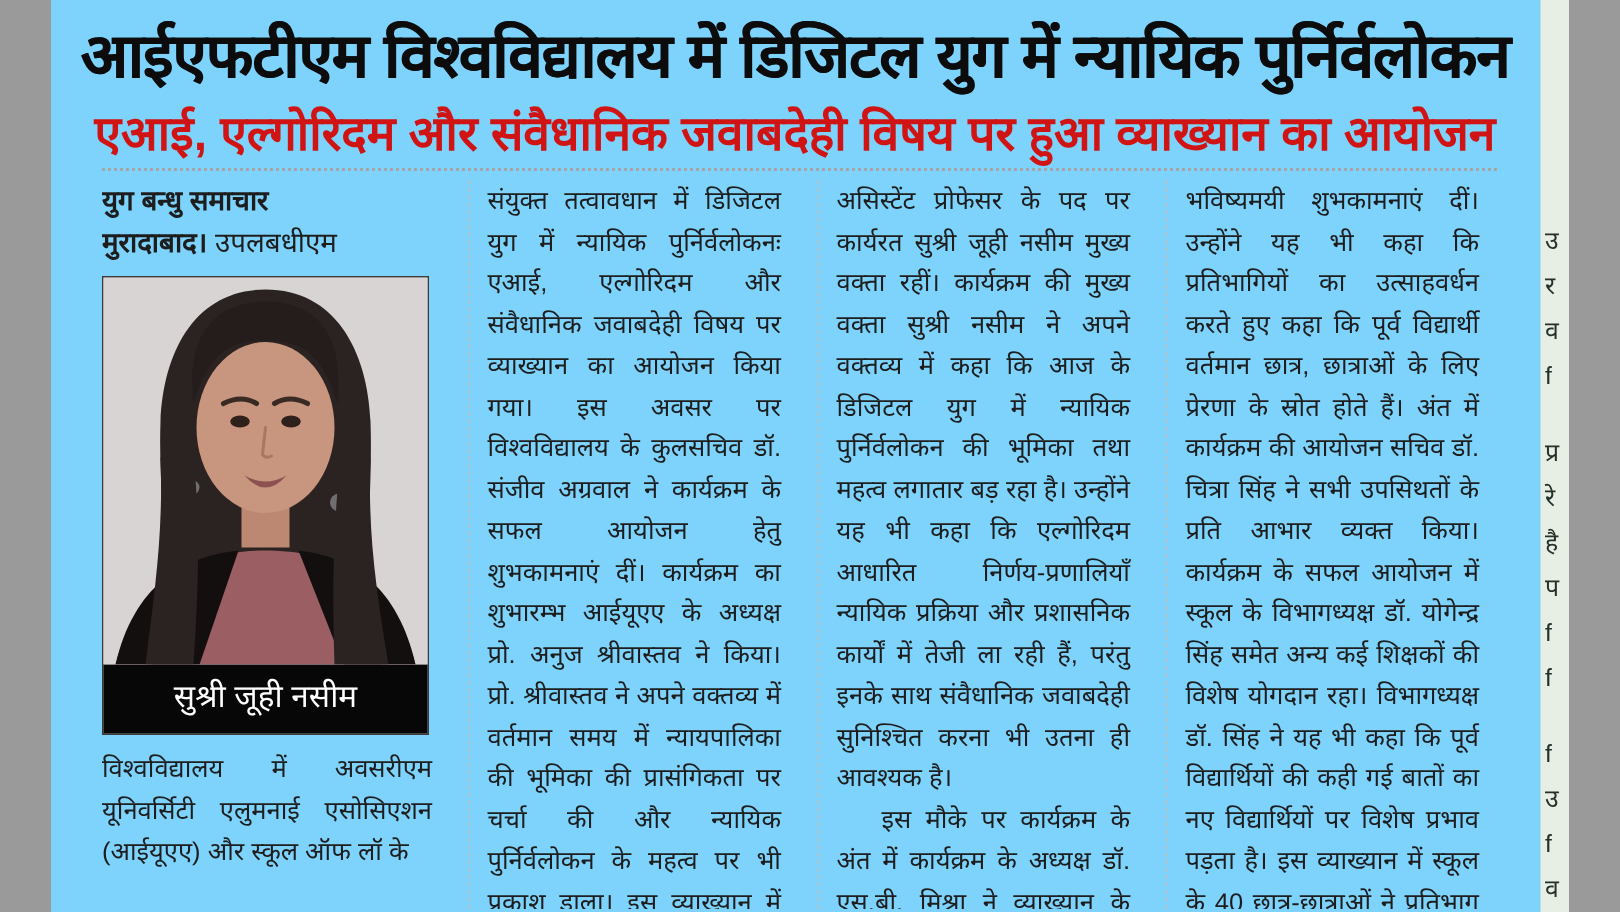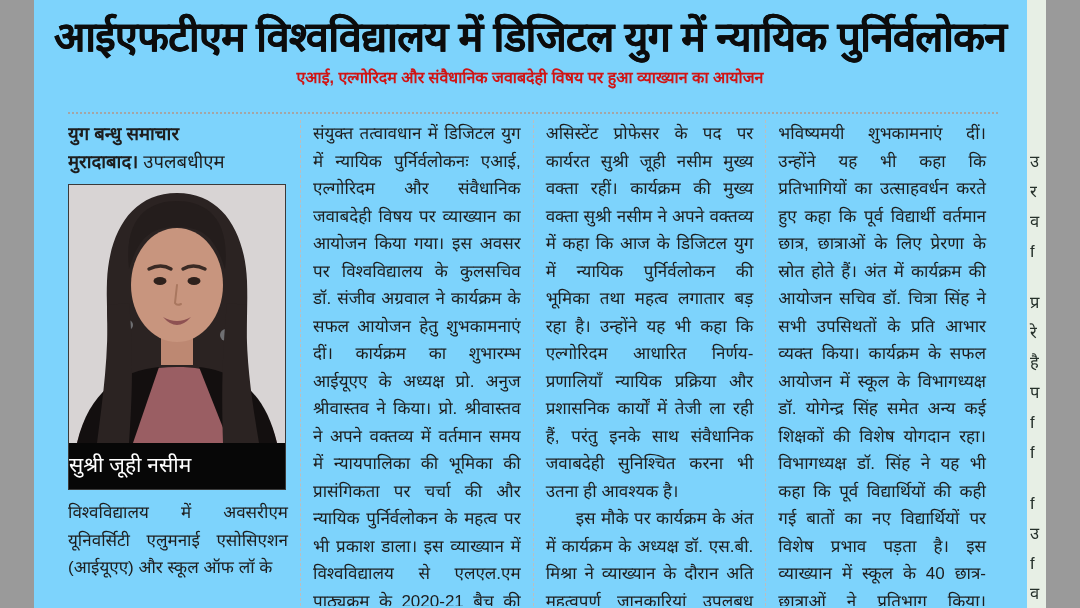--- a/index.html
+++ b/index.html
@@ -10,43 +10,43 @@
     color:#1d1d1d;
   }
   
   .masthead { position:absolute; top:0; left:0; right:20px; text-align:center; padding-top:14px; }
   .headline {
     font-size:41px; font-weight:800; color:#0c0c0c; line-height:1.15;
     white-space:nowrap; letter-spacing:-0.5px;
     text-shadow:0.6px 0 #0c0c0c;
   }
   .subheadline {
-    font-size:16px; font-weight:700; color:#d01414; margin-top:5px;
+    font-size:32px; font-weight:700; color:#d01414; margin-top:5px;
     white-space:nowrap; letter-spacing:0;
   }
   
   .body-grid {
     position:absolute; top:112px; left:34px; right:48px; bottom:2px;
-    display:grid; grid-template-columns:232px 1fr 1fr 1fr; column-gap:0;
+    display:grid; grid-template-columns:232px 1fr 1fr 1fr; column-gap:12px;
     border-top:2px dotted #a5a5a5; padding-top:6px;
   }
   .col { font-size:17px; line-height:27.5px; text-align:justify; overflow:hidden; padding:0 12px 0 12px; }
   .col:first-child { padding-left:0; }
   .col + .col { border-left:1px dashed #bdbdbd; }
   .col p { margin:0; }
   .para-indent { text-indent:30px; }
   
   .byline { font-size:18.5px; line-height:28px; text-align:left; }
   .agency { font-weight:700; }
   .dateline-bold { font-weight:700; }
   
   .photo-frame { border:1px solid #3a3a3a; margin:8px 2px 9px 0; background:#d8d4d4; }
   .photo-frame svg { display:block; width:100%; height:258px; }
   .photo-caption {
-    background:#070707; color:#ffffff; text-align:left;
+    background:#070707; color:#ffffff; text-align:center;
     font-size:21px; line-height:24px; padding:10px 0 12px;
   }
   
   .edge-strip {
     position:absolute; top:0; right:0; bottom:0; width:19px;
     background:#e7efe5; overflow:hidden;
     display:flex; flex-direction:column; align-items:flex-start;
     padding-top:146px; box-sizing:border-box;
   }
   .edge-strip span {

